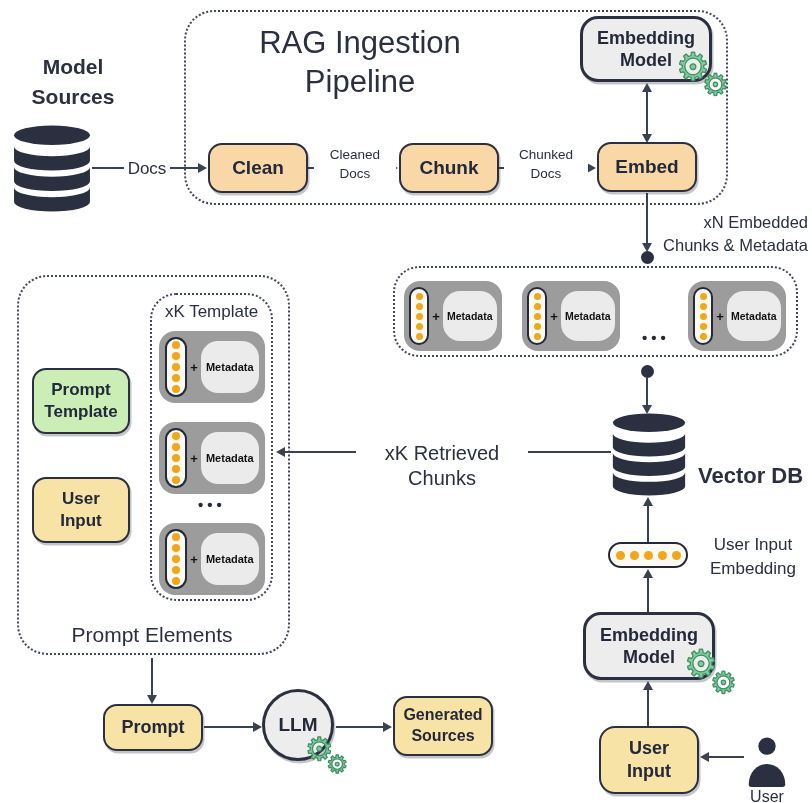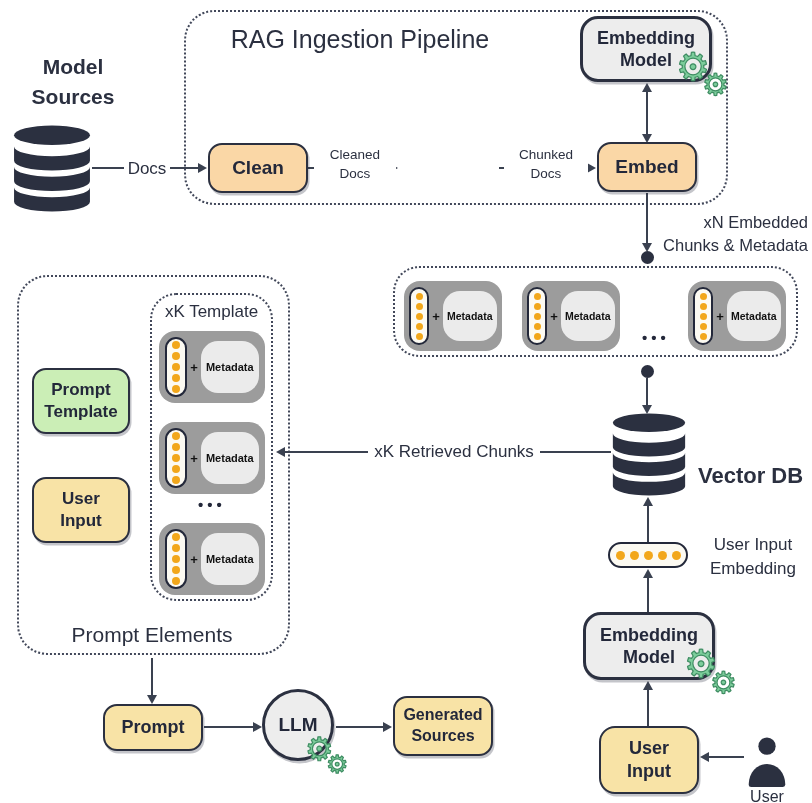--- a/index.html
+++ b/index.html
@@ -100,28 +100,31 @@
     <span class="l">Sources</span>
   </div>
   <svg class="abs" style="left:12px;top:124px;" width="80" height="90" viewBox="0 0 78 86" fill="#2b3040">
     <ellipse cx="39" cy="10" rx="37" ry="9.5"></ellipse>
     <path d="M2 21 A37 9.5 0 0 0 76 21 L76 35 A37 9.5 0 0 1 2 35 Z"></path>
     <path d="M2 41 A37 9.5 0 0 0 76 41 L76 55 A37 9.5 0 0 1 2 55 Z"></path>
     <path d="M2 61 A37 9.5 0 0 0 76 61 L76 75 A37 9.5 0 0 1 2 75 Z"></path>
   </svg>
   <div class="lbl center wbg" style="left:124px;top:158px;width:46px;font-size:17px;">Docs</div>
 
-  <div class="lbl center" style="left:210px;top:24px;width:300px;font-size:25px;z-index:2;">RAG Ingestion Pipeline</div>
+  <div class="lbl center" style="left:210px;top:24px;width:300px;font-size:31px;z-index:2;">RAG Ingestion Pipeline</div>
 
   <div class="box peach" style="left:208px;top:143px;width:100px;height:50px;font-size:19px;z-index:2;">
     <span>Clean</span>
   </div>
   <div class="lbl center wbg" style="left:314px;top:146px;width:82px;font-size:13.5px;line-height:1.4;">
     <span class="l">Cleaned</span>
     <span class="l">Docs</span>
+  </div>
+  <div class="box peach" style="left:399px;top:143px;width:100px;height:50px;font-size:19px;z-index:2;">
+    <span>Chunk</span>
   </div>
   <div class="lbl center wbg" style="left:504px;top:146px;width:84px;font-size:13.5px;line-height:1.4;">
     <span class="l">Chunked</span>
     <span class="l">Docs</span>
   </div>
   <div class="box peach" style="left:597px;top:142px;width:100px;height:50px;font-size:19px;z-index:2;">
     <span>Embed</span>
   </div>
 
   <div class="box light" style="left:580px;top:16px;width:132px;height:66px;font-size:18px;line-height:1.25;border-width:3px;border-radius:18px;z-index:2;">
@@ -172,21 +175,21 @@
   </div>
 
   <svg class="abs" style="left:610px;top:413px;" width="78" height="84" viewBox="0 0 78 86" fill="#2b3040">
     <ellipse cx="39" cy="10" rx="37" ry="9.5"></ellipse>
     <path d="M2 21 A37 9.5 0 0 0 76 21 L76 35 A37 9.5 0 0 1 2 35 Z"></path>
     <path d="M2 41 A37 9.5 0 0 0 76 41 L76 55 A37 9.5 0 0 1 2 55 Z"></path>
     <path d="M2 61 A37 9.5 0 0 0 76 61 L76 75 A37 9.5 0 0 1 2 75 Z"></path>
   </svg>
   <div class="lbl" style="left:698px;top:437px;width:112px;font-size:22px;font-weight:700;margin-top:25px;">Vector DB</div>
 
-  <div class="lbl center wbg" style="left:368px;top:441px;width:172px;font-size:17px;">xK Retrieved Chunks</div>
+  <div class="lbl center wbg" style="left:356px;top:441px;width:172px;font-size:20px;">xK Retrieved Chunks</div>
 
   <div class="lbl center" style="left:150px;top:301px;width:123px;font-size:17px;z-index:2;">xK Template</div>
 
   <div class="item" style="left:159px;top:331px;width:106px;height:72px;">
     <span class="vpill" style="width:22px;height:60px;">
       <i class="odot" style="width:8px;height:8px;"></i>
         <i class="odot" style="width:8px;height:8px;"></i>
         <i class="odot" style="width:8px;height:8px;"></i>
         <i class="odot" style="width:8px;height:8px;"></i>
         <i class="odot" style="width:8px;height:8px;"></i>

